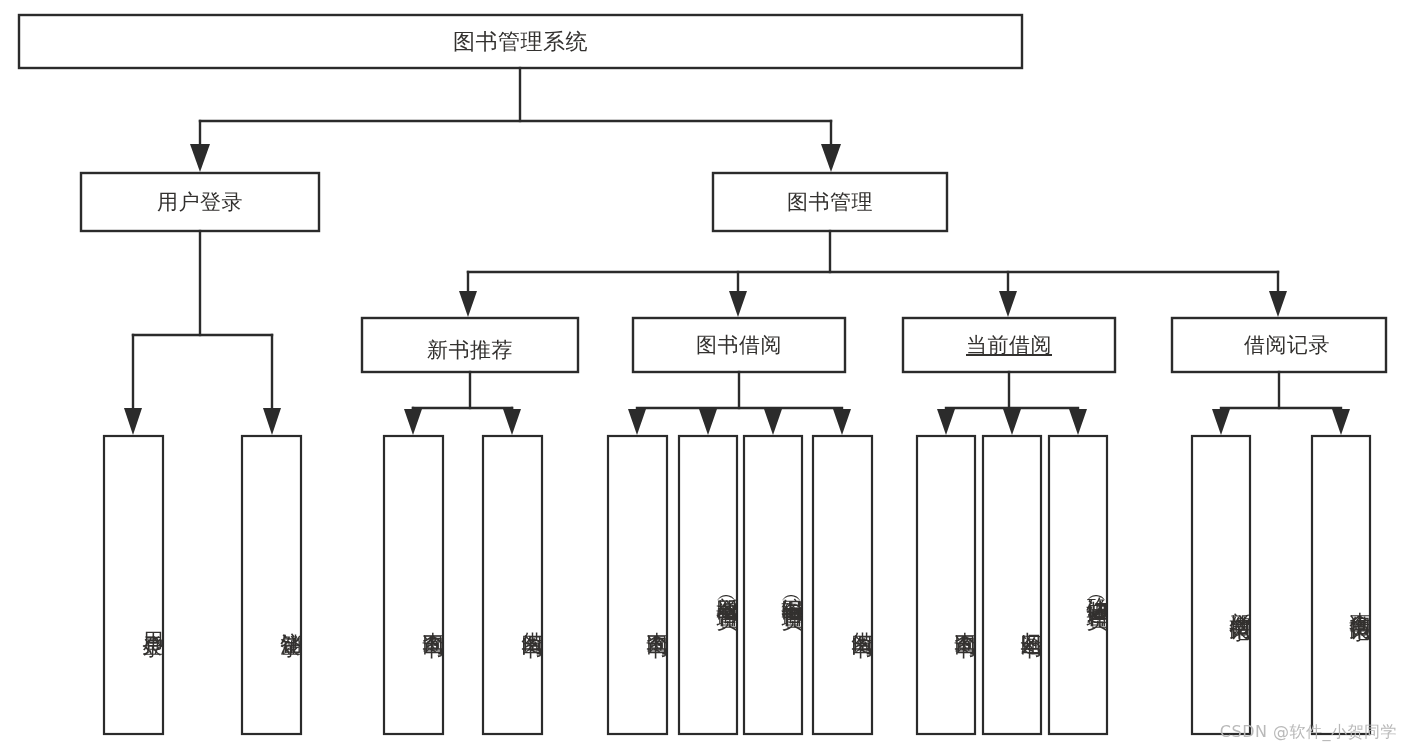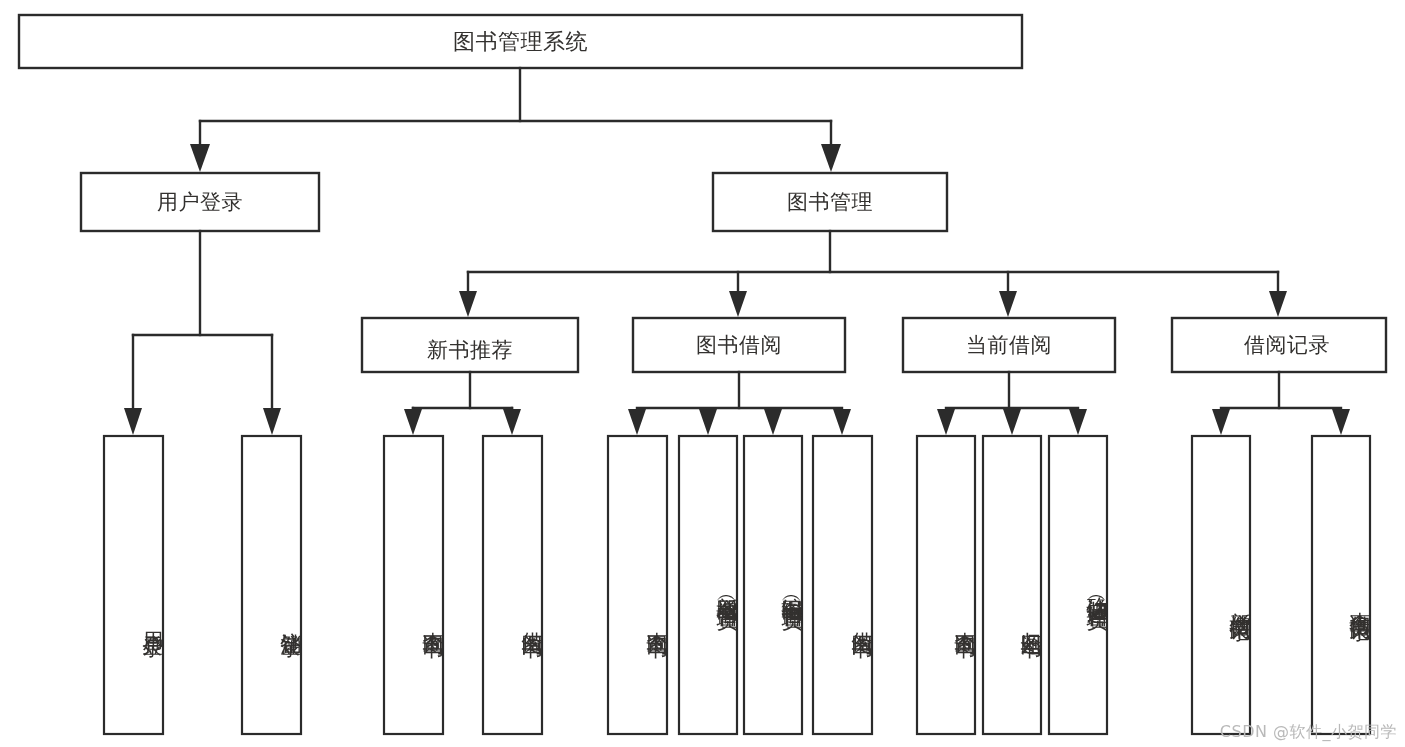--- a/index.html
+++ b/index.html
@@ -170,21 +170,21 @@
     <polygon class="arrow-head" points="1341,435 1332,409 1350,409"></polygon>
   </svg>
 
   <div class="label h root" style="left:19px; top:15px; width:1003px; height:53px;">图书管理系统</div>
 
   <div class="label h" style="left:81px; top:173px; width:238px; height:58px;">用户登录</div>
   <div class="label h" style="left:713px; top:173px; width:234px; height:58px;">图书管理</div>
 
   <div class="label h" style="left:362px; top:318px; width:216px; height:64px;">新书推荐</div>
   <div class="label h" style="left:633px; top:318px; width:212px; height:54px;">图书借阅</div>
-  <div class="label h" style="left:903px; top:318px; width:212px; height:54px;">当前借阅</div>
+  <div class="label h" style="left:903px; top:318px; width:212px; height:54px;text-decoration:underline;">当前借阅</div>
   <div class="label h" style="left:1172px; top:318px; width:214px; height:54px;padding-left:8px;">借阅记录</div>
 
   <div class="label v" style="left:104px; top:504px; width:59px; height:230px;">用户登录</div>
   <div class="label v" style="left:242px; top:504px; width:59px; height:230px;">注销登录</div>
 
   <div class="label v" style="left:384px; top:504px; width:59px; height:230px;">查询图书</div>
   <div class="label v" style="left:483px; top:504px; width:59px; height:230px;">借阅图书</div>
 
   <div class="label v" style="left:608px; top:504px; width:59px; height:230px;">查询图书</div>
   <div class="label v" style="left:679px; top:443px; width:58px; height:291px;">新增图书（管理员）</div>

